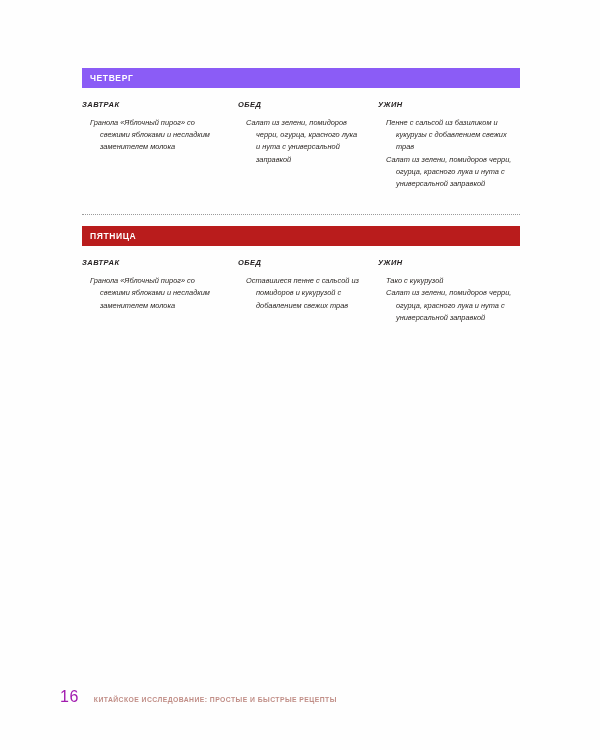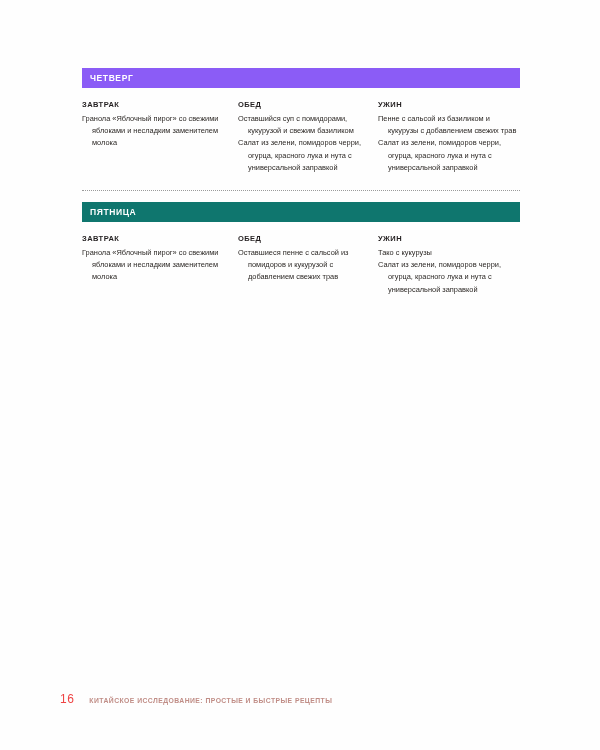--- a/index.html
+++ b/index.html
@@ -36,47 +36,48 @@
     padding-left: 8px;
     box-sizing: border-box;
     color: #ffffff;
     font-size: 8.5px;
     font-weight: bold;
     letter-spacing: 0.6px;
     text-transform: uppercase;
     font-family: "Liberation Sans", "DejaVu Sans", sans-serif;
   }
   .day-bar.green { background: #8b5cf6; }
-  .day-bar.blue  { background: #0f766e; }
+  .day-bar.blue  { background: #b91c1c; }
 
   
   .meals {
     display: flex;
     margin-top: 12px;
   }
   .meal-col {
     box-sizing: border-box;
     padding-right: 10px;
+    font-style: italic;
   }
   .meal-col.breakfast { width: 156px; }
   .meal-col.lunch     { width: 140px; }
   .meal-col.dinner    { width: 142px; padding-right: 0; }
 
   .meal-label {
     font-size: 7.5px;
     font-weight: bold;
     letter-spacing: 0.45px;
     color: #231f20;
     text-transform: uppercase;
     margin-bottom: 4px;
     font-family: "Liberation Sans", "DejaVu Sans", sans-serif;
   }
 
   .meal-items {
-    margin: 0;
+    margin: 8px;
     padding: 0;
     list-style: none;
   }
   .meal-items li {
     font-size: 7.4px;
     line-height: 12.2px;
     color: #2b2724;
     margin-bottom: 0;
     padding-left: 10px;
     text-indent: -10px;
@@ -92,22 +93,22 @@
 
   
   .footer {
     position: absolute;
     left: 60px;
     bottom: 44px;
     display: flex;
     align-items: baseline;
   }
   .page-number {
-    font-size: 12px;
-    color: #ef4444;
+    font-size: 16px;
+    color: #a21caf;
     font-weight: normal;
     letter-spacing: 0.5px;
     font-family: "Liberation Sans", "DejaVu Sans", sans-serif;
   }
   .footer-title {
     margin-left: 15px;
     font-size: 6.8px;
     font-weight: bold;
     letter-spacing: 0.45px;
     color: #c08d86;
@@ -130,21 +131,20 @@
         <div class="meal-col breakfast">
           <div class="meal-label">ЗАВТРАК</div>
           <ul class="meal-items">
             <li>Гранола «Яблочный пирог» со свежими яблоками и несладким заменителем молока</li>
           </ul>
         </div>
 
         <div class="meal-col lunch">
           <div class="meal-label">ОБЕД</div>
           <ul class="meal-items">
-            <li>Оставшийся суп с помидорами, кукурузой и свежим базиликом</li>
             <li>Салат из зелени, помидоров черри, огурца, красного лука и нута с универсальной заправкой</li>
           </ul>
         </div>
 
         <div class="meal-col dinner">
           <div class="meal-label">УЖИН</div>
           <ul class="meal-items">
             <li>Пенне с сальсой из базиликом и кукурузы с добавлением свежих трав</li>
             <li>Салат из зелени, помидоров черри, огурца, красного лука и нута с универсальной заправкой</li>
           </ul>
@@ -170,21 +170,21 @@
         <div class="meal-col lunch">
           <div class="meal-label">ОБЕД</div>
           <ul class="meal-items">
             <li>Оставшиеся пенне с сальсой из помидоров и кукурузой с добавлением свежих трав</li>
           </ul>
         </div>
 
         <div class="meal-col dinner">
           <div class="meal-label">УЖИН</div>
           <ul class="meal-items">
-            <li>Тако с кукурузы</li>
+            <li>Тако с кукурузой</li>
             <li>Салат из зелени, помидоров черри, огурца, красного лука и нута с универсальной заправкой</li>
           </ul>
         </div>
 
       </div>
     </div>
 
   </div>
 
   <div class="footer">

